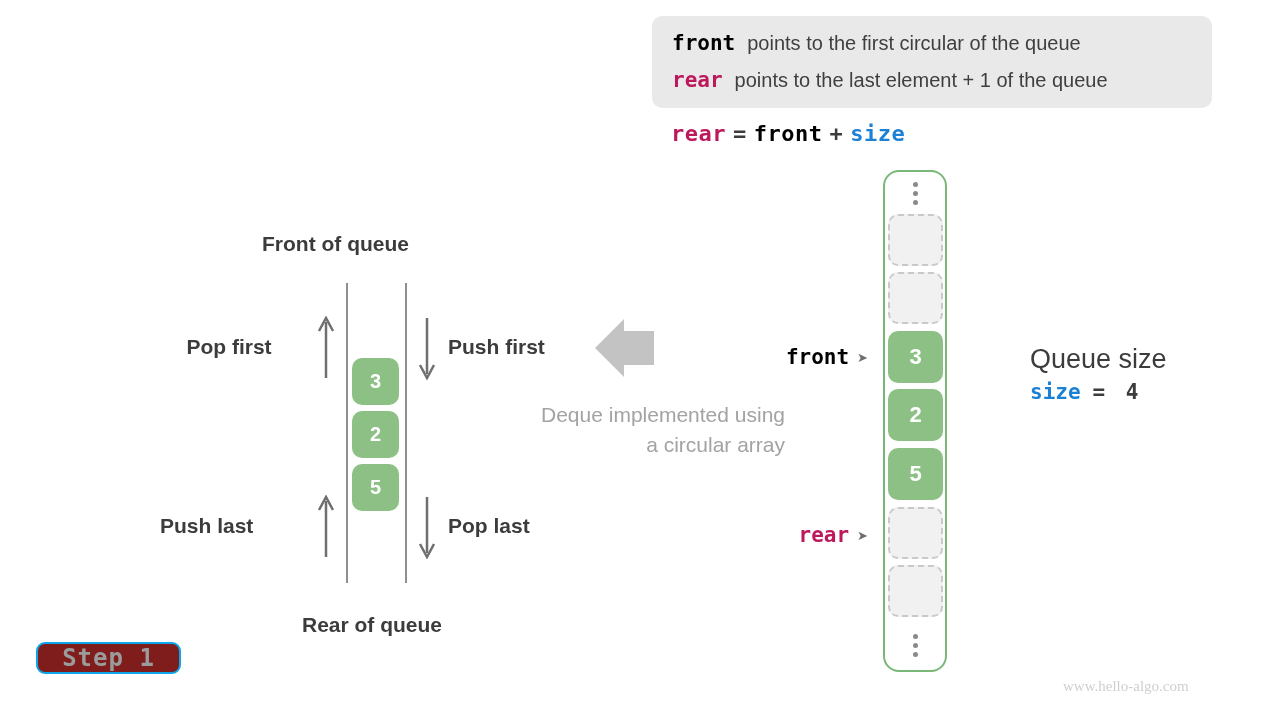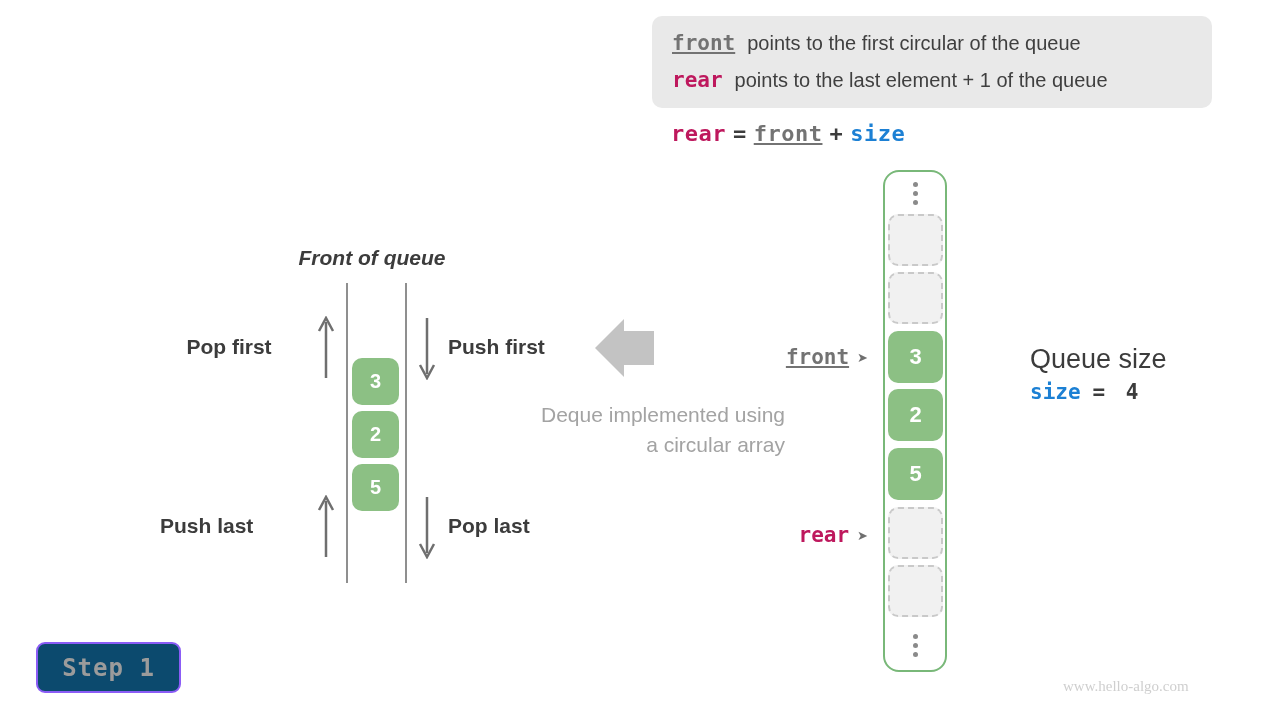--- a/index.html
+++ b/index.html
@@ -1,21 +1,21 @@
 <!DOCTYPE html>
 <html><head>
 <meta charset="utf-8">
 <style>
   html,body{margin:0;padding:0;background:#fff;}
   .canvas{
     position:relative;width:1280px;height:720px;background:#ffffff;overflow:hidden;
     font-family:"Liberation Sans", sans-serif;color:#3c3c3c;
   }
   .mono{font-family:"DejaVu Sans Mono","Liberation Mono",monospace;font-weight:bold;}
-  .c-orange{color:#737373;text-decoration:underline;}
+  .c-orange{color:#000000;}
   .c-teal{color:#be185d;}
   .c-blue{color:#1c80d4;}
 
   
   .info-box{
     position:absolute;left:652px;top:16px;width:560px;height:92px;
     background:#e9e9e9;border-radius:10px;padding:9px 0 0 20px;box-sizing:border-box;
   }
   .info-line{font-size:20px;line-height:37px;white-space:nowrap;color:#3f3f3f;}
   .info-line .kw{font-size:21px;margin-right:12px;}
@@ -62,22 +62,22 @@
   }
   .pointer-arrow{font-size:13px;color:#6f6f6f;font-family:"DejaVu Sans",sans-serif;}
 
   
   .queue-size-label{position:absolute;left:1030px;top:344px;font-size:27px;color:#3c3c3c;}
   .size-line{position:absolute;left:1030px;top:380px;font-size:21px;white-space:nowrap;}
   .size-line .rest{margin-left:12px;color:#3c3c3c;letter-spacing:4px;}
 
   
   .step-badge{
-    position:absolute;left:36px;top:642px;width:145px;height:51px;box-sizing:border-box;
-    border:2px solid #8b5cf6;border-radius:9px;background:#0c4a6e;
+    position:absolute;left:36px;top:642px;width:145px;height:32px;box-sizing:border-box;
+    border:2px solid #0ea5e9;border-radius:9px;background:#7f1d1d;
     display:flex;align-items:center;justify-content:center;
     font-size:24px;color:#9b9b9b;letter-spacing:1px;
   }
 
   .watermark{position:absolute;left:1063px;top:678px;font-size:15px;color:#cfcfcf;
     font-family:Liberation Serif, serif;}
 </style>
 </head>
 <body>
 
@@ -89,21 +89,22 @@
     </div>
     <div class="info-line">
       <span class="mono c-teal kw">rear</span><span>points to the last element + 1 of the queue</span>
     </div>
   </div>
 
   <div class="formula mono">
     <span class="c-teal">rear</span><span class="op">=</span><span class="c-orange">front</span><span class="op">+</span><span class="c-blue">size</span>
   </div>
 
-  <div class="lbl" style="left:262px;top:246px;width:220px;text-align:center;font-style:italic;">Front of queue</div>
+  <div class="lbl" style="left:262px;top:232px;width:220px;text-align:left;">Front of queue</div>
+  <div class="lbl" style="left:262px;top:613px;width:220px;text-align:center;">Rear of queue</div>
 
   <div class="vline" style="left:346px;"></div>
   <div class="vline" style="left:405px;"></div>
 
   <div class="stack-box" style="top:358px;">3</div>
   <div class="stack-box" style="top:411px;">2</div>
   <div class="stack-box" style="top:464px;">5</div>
 
   <div class="lbl" style="left:160px;top:335px;width:138px;text-align:center;">Pop first</div>
   <div class="lbl" style="left:448px;top:335px;">Push first</div>

